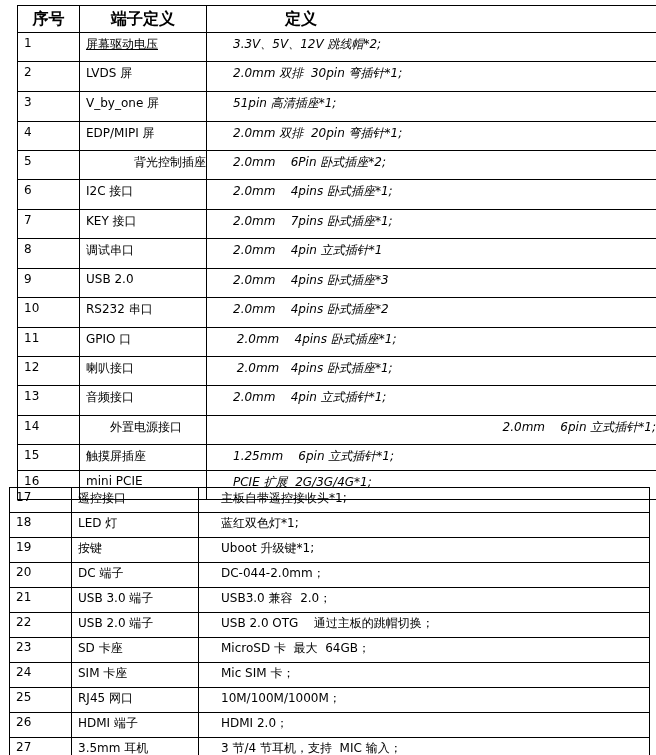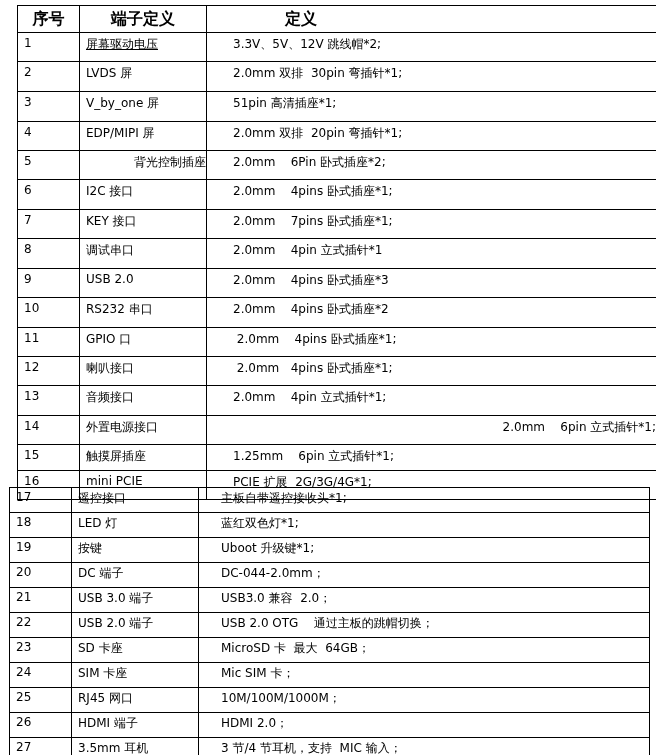--- a/index.html
+++ b/index.html
@@ -10,21 +10,21 @@
            white-space: nowrap; overflow: hidden; font-weight: normal; text-align: left; }
   #t1 { left: 17px; top: 5px; width: 640px; }
   #t2 { left: 9px; top: 487px; width: 641px; }
   .c1 { width: 62px; }
   .c2 { width: 127px; }
   .c3 { width: auto; }
   th { font-size: 16px; font-weight: bold; text-align: center; vertical-align: middle; height: 26px; padding: 0; }
   th.hdef { text-align: left; padding-left: 78px; }
   #t1 td { padding-top: 3px; }
   #t2 td { padding-top: 2px; height: 22px; }
-  td.def { padding-left: 26px; }
+  td.def { padding-left: 26px; font-style: italic; }
   td.def2 { padding-left: 22px; }
 </style>
 </head>
 <body>
 
 <table id="t1">
   <colgroup>
       <col class="c1">
       <col class="c2">
       <col class="c3">
@@ -97,21 +97,21 @@
         <td style="height: 25px;">喇叭接口</td>
         <td class="def" style="height: 25px;"> 2.0mm   4pins 卧式插座*1;</td>
       </tr>
       <tr style="height: 29px;">
         <td style="height: 26px;">13</td>
         <td style="height: 26px;">音频接口</td>
         <td class="def" style="height: 26px;">2.0mm    4pin 立式插针*1;</td>
       </tr>
       <tr style="height: 28px;">
         <td style="height: 25px;">14</td>
-        <td style="height: 25px;">外置电源接口</td>
+        <td style="height: 25px; text-align: center;">外置电源接口</td>
         <td class="def" style="height: 25px; text-align: right;">2.0mm    6pin 立式插针*1;</td>
       </tr>
       <tr style="height: 25px;">
         <td style="height: 22px;">15</td>
         <td style="height: 22px;">触摸屏插座</td>
         <td class="def" style="height: 22px;">1.25mm    6pin 立式插针*1;</td>
       </tr>
       <tr style="height: 28px;">
         <td style="height: 25px;">16</td>
         <td style="height: 25px;">mini PCIE</td>

